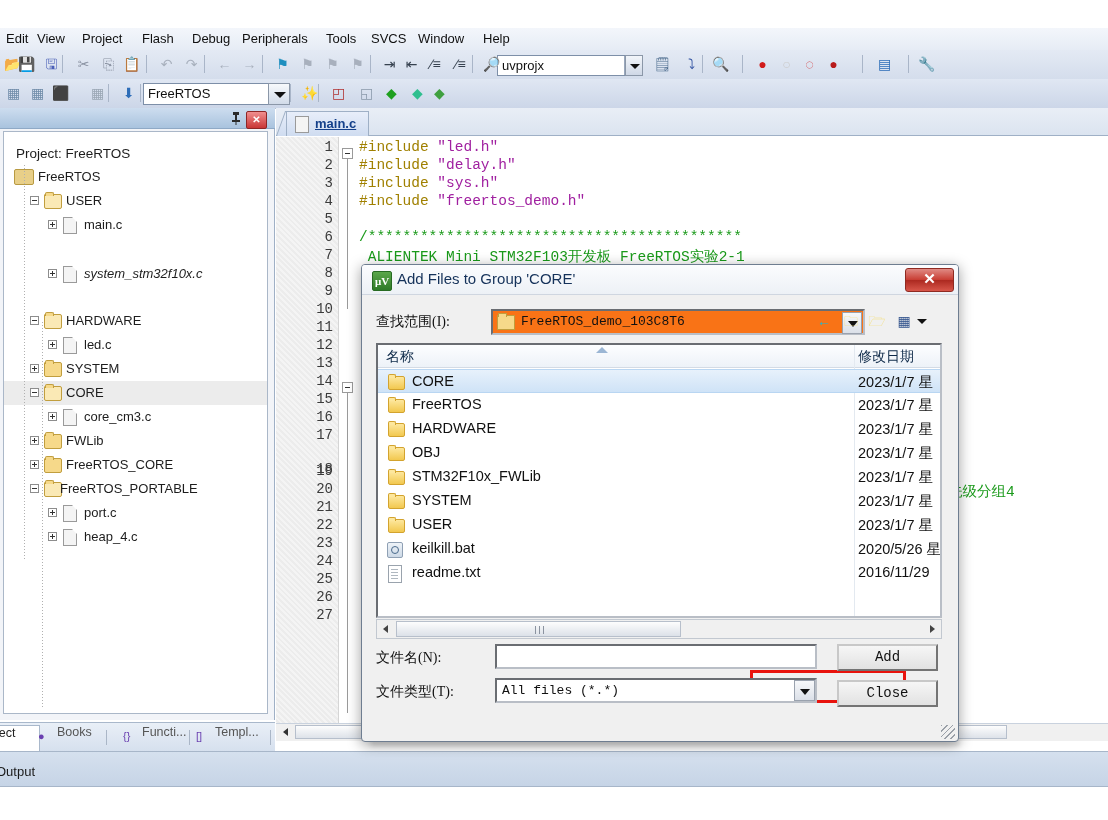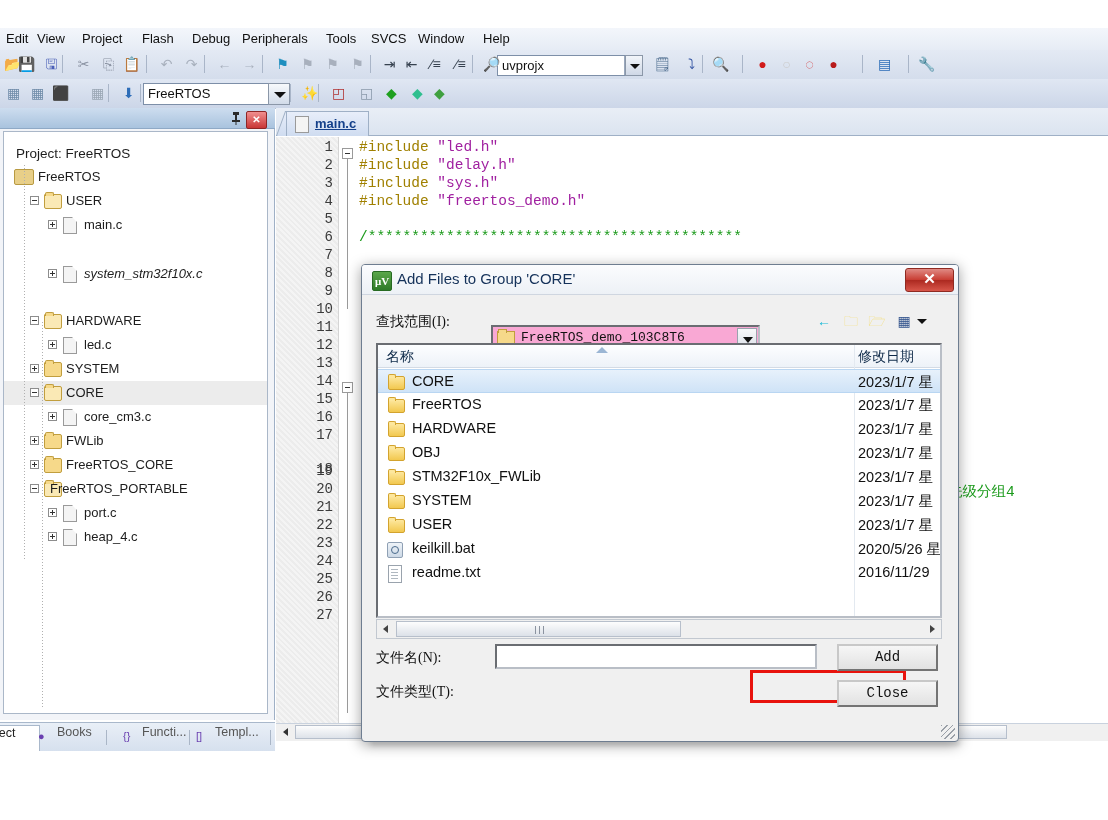--- a/index.html
+++ b/index.html
@@ -234,22 +234,22 @@
     background:linear-gradient(to bottom,#e08a84 0%,#c93f35 48%,#ad2a21 52%,#d8564a 100%);
     border:1px solid #8f2a21;border-radius:3px;
     color:#fff;font-size:15px;font-weight:bold;text-align:center;line-height:21px;
     font-family:"Liberation Serif",serif;
   }
   .dlgbody{position:absolute;left:10px;top:34px;width:578px;height:432px;}
 
   .lookinrow{position:absolute;left:0;top:10px;width:578px;height:26px;}
   .lookinlbl{position:absolute;left:4px;top:4px;font-size:14px;color:#111;font-family:"Liberation Serif",serif;}
   .lookincombo{
-    position:absolute;left:119px;top:16px;width:269px;height:26px;
-    background:#f9a8d4;border:2px inset #b9bec6;box-sizing:border-box;
+    position:absolute;left:119px;top:0;width:374px;height:26px;
+    background:#f97316;border:2px inset #b9bec6;box-sizing:border-box;
   }
   .lookincombo .fldr{
     position:absolute;left:4px;top:4px;width:16px;height:13px;
     background:#f6d98a;border:1px solid #c19e3e;
   }
   .lookincombo .fldr:before{content:"";position:absolute;left:0;top:-3px;width:7px;height:3px;background:#f6d98a;border:1px solid #c19e3e;border-bottom:none;}
   .lookincombo .pathtxt{position:absolute;left:28px;top:3px;font-size:13px;font-family:"Liberation Mono",monospace;color:#111;}
   .lookincombo .arw{
     position:absolute;right:1px;top:1px;width:20px;height:100%;height:22px;
     background:linear-gradient(to bottom,#f7f8fa,#dbe0e8);border:1px solid #9aa2ae;box-sizing:border-box;
@@ -575,21 +575,21 @@
           <span class="lbl" style="left: 62px;">FreeRTOS_CORE</span>
         </div>
         <div class="tprow" style="top: 297px;">
           <span class="expander plus" style="left: 26px;"></span>
           <span class="folder" style="left: 40px;"></span>
           <span class="lbl" style="left: 62px;">FWLib</span>
         </div>
         <div class="tprow" style="top: 345px;">
           <span class="expander" style="left: 26px;"></span>
           <span class="folder open" style="left: 40px;"></span>
-          <span class="lbl" style="left: 46px;">FreeRTOS_PORTABLE</span>
+          <span class="lbl" style="left: 56px;">FreeRTOS_PORTABLE</span>
         </div>
         <div class="tprow" style="top: 369px;">
           <span class="expander plus" style="left: 44px;"></span>
           <span class="fileic" style="left: 59px;"></span>
           <span class="lbl" style="left: 80px;">port.c</span>
         </div>
         <div class="tprow" style="top: 393px;">
           <span class="expander plus" style="left: 44px;"></span>
           <span class="fileic" style="left: 59px;"></span>
           <span class="lbl" style="left: 80px;">heap_4.c</span>
@@ -670,29 +670,33 @@
       <div class="foldbox" style="top:245px"></div>
       <div class="foldline" style="top:256px;height:320px"></div>
     </div>
 
     <div class="codearea" id="codearea">
         <div class="cl" style="top: 2px;"><span class="k-pre">#include</span> <span class="k-str">"led.h"</span></div>
         <div class="cl" style="top: 20px;"><span class="k-pre">#include</span> <span class="k-str">"delay.h"</span></div>
         <div class="cl" style="top: 38px;"><span class="k-pre">#include</span> <span class="k-str">"sys.h"</span></div>
         <div class="cl" style="top: 56px;"><span class="k-pre">#include</span> <span class="k-str">"freertos_demo.h"</span></div>
         <div class="cl" style="top: 92px;"><span class="k-cmt">/*******************************************</span></div>
+        <div class="cl" style="top: 110px;"><span class="k-cmt"> ALIENTEK Mini STM32F103开发板 FreeRTOS实验2-1</span></div>
         <div style="position: absolute; left: 589px; top: 345px; color: rgb(26, 154, 26); white-space: nowrap; font-size: 14.5px;">先级分组4</div>
       </div>
   </div>
 
   <div class="edscroll">
     <div class="lft"></div>
     <div class="thumb"></div>
   </div>
 
+  <div class="outputbar">
+    <div class="olbl">Output</div>
+  </div>
   <div class="outputbody"></div>
 
   <div class="shadowline"></div>
 
   <div class="dialog">
     <div class="dlgtitle">
       <div class="dlgicon">μV</div>
       <div class="dlgttltxt">Add Files to Group 'CORE'</div>
       <div class="dlgclose">✕</div>
     </div>
@@ -786,20 +790,24 @@
         <div class="th">
             <span class="grip"></span>
           </div>
         <div class="rt"></div>
       </div>
 
       <div class="fnamelbl">文件名(N):</div>
       <div class="fnameinput"></div>
 
       <div class="ftypelbl">文件类型(T):</div>
+      <div class="ftypecombo">
+        <span class="v">All files (*.*)</span>
+        <span class="arw"></span>
+      </div>
 
       <div class="dbtn" style="top:345px">Add</div>
       <div class="dbtn" style="top:381px">Close</div>
     </div>
     <div class="dlgGrip"></div>
   </div>
 
 </div>
 
 </body></html>

